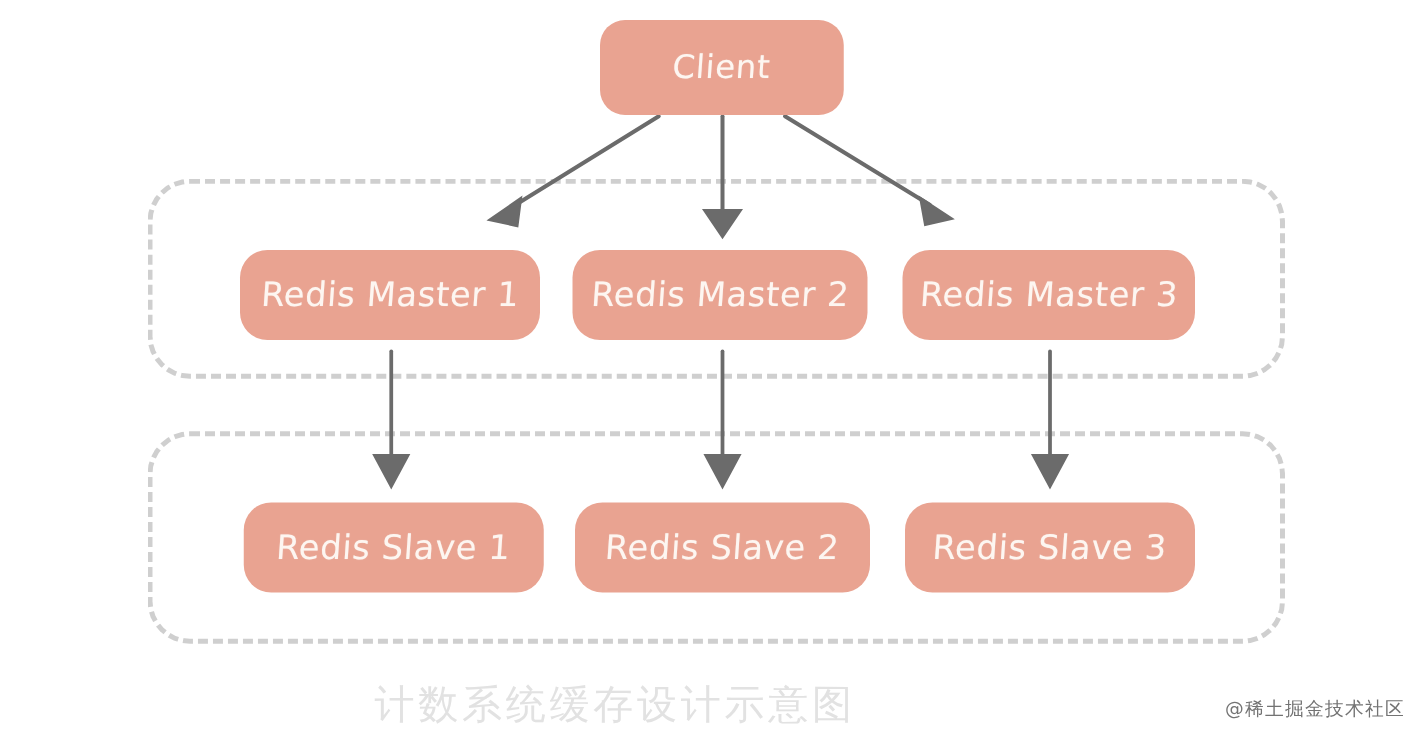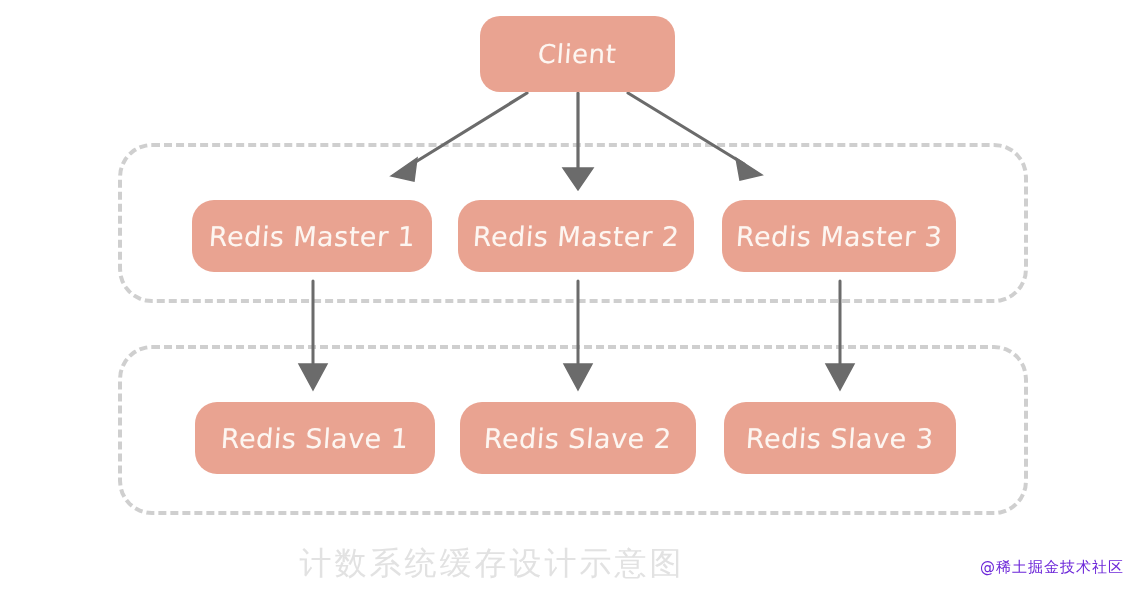--- a/index.html
+++ b/index.html
@@ -110,21 +110,21 @@
     font-size: 32px;
     color: #e2e2e2;
     letter-spacing: 3px;
     font-family: "DejaVu Sans", sans-serif;
   }
   #watermark {
     position: absolute;
     right: 18px;
     top: 558px;
     font-size: 15px;
-    color: #6d28d9;
+    color: #737373;
     letter-spacing: 1px;
     font-family: "DejaVu Sans", sans-serif;
   }
 </style>
 </head>
 <body>
 
 <div id="canvas">
 
   <div class="group-box" id="group-masters"></div>

